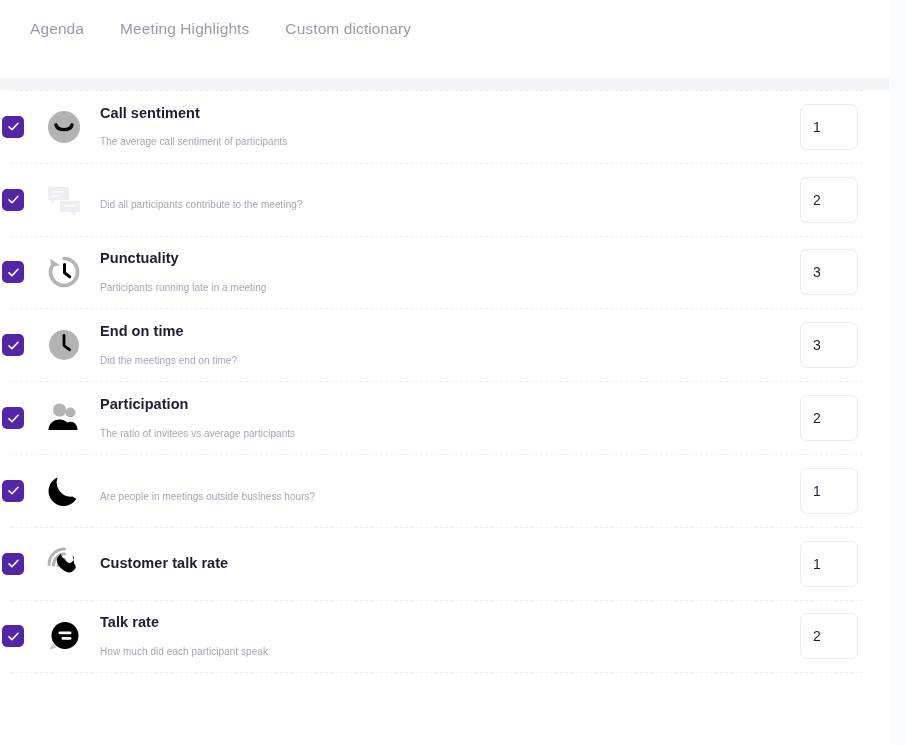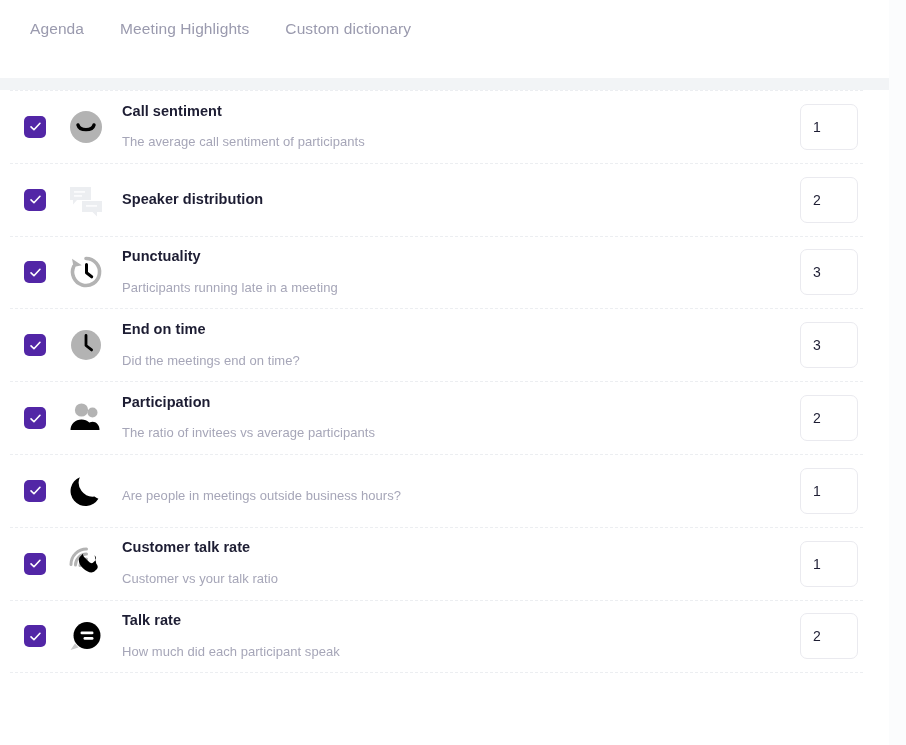--- a/index.html
+++ b/index.html
@@ -105,21 +105,21 @@
   .sep {
     height: 0;
     border-top: 1px dashed #eceef1;
     margin: 0 26px 0 10px;
   }
 
   .row {
     display: flex;
     align-items: center;
     height: 71.8px;
-    padding-left: 24px;
+    padding-left: 2px;
     position: relative;
   }
 
   
   .checkbox {
     width: 22px;
     height: 22px;
     min-width: 22px;
     border-radius: 5px;
     background: #5226a6;
@@ -146,21 +146,21 @@
   
   .kpi-text { flex: 1; min-width: 0; }
   .kpi-title {
     font-size: 14.5px;
     font-weight: 700;
     color: #1d1d33;
     line-height: 1.35;
     letter-spacing: 0.05px;
   }
   .kpi-desc {
-    font-size: 13px;
+    font-size: 10px;
     color: #a6a6b8;
     line-height: 1.45;
     margin-top: 12px;
     letter-spacing: 0.05px;
   }
 
   
   .weight-cell {
     width: 120px;
     display: flex;
@@ -243,21 +243,21 @@
       <div class="kpi-icon">
         <svg width="40" height="40" viewBox="0 0 40 40">
           <path d="M4 7h21v13H11l-4 4.5V20H4z" fill="#eceef1"></path>
           <rect x="8" y="11" width="11" height="1.8" fill="#fafbfc"></rect>
           <rect x="8" y="15" width="8" height="1.8" fill="#fafbfc"></rect>
           <path d="M16 21h20v11H31v4.5L26.5 32H16z" fill="#eceef1"></path>
           <rect x="20" y="25" width="11" height="1.8" fill="#fafbfc"></rect>
         </svg>
       </div>
       <div class="kpi-text">
-        <div class="kpi-title">Speaker distribution</div>
+        <div class="kpi-desc">Did all participants contribute to the meeting?</div>
       </div>
       <div class="weight-cell">
         <input class="weight-input" type="text" value="2" style="">
       </div>
     </div>
     <div class="sep"></div>
 
     <div class="row">
       <div class="checkbox">
         <svg width="13" height="13" viewBox="0 0 16 16">
@@ -356,21 +356,20 @@
       <div class="kpi-icon">
         <svg width="40" height="40" viewBox="0 0 40 40">
           <path d="M5 20.5A15.5 15.5 0 0 1 20.5 5" fill="none" stroke="#b3b3b3" stroke-width="3" stroke-linecap="round"></path>
           <path d="M9.5 21A11 11 0 0 1 20.5 10" fill="none" stroke="#b3b3b3" stroke-width="3" stroke-linecap="round"></path>
           <path d="M14 21.5A6.5 6.5 0 0 1 20.5 15" fill="none" stroke="#b3b3b3" stroke-width="3" stroke-linecap="round"></path>
           <path d="M30.6 13.2c1.6 1.6 1.9 4 .7 5.2l-2.4 2.4c-.9.9-2.6.4-4.2-1.2l-4.1-4.1c-1.6-1.6-2.1-3.3-1.2-4.2l-3.4 3.4c-2.3 2.3-1.1 7.5 3 11.6s9.3 5.3 11.6 3l2.4-2.4c1.2-1.2.9-3.6-.7-5.2" fill="#000" transform="translate(-2,-2) rotate(0 20 20)"></path>
         </svg>
       </div>
       <div class="kpi-text">
         <div class="kpi-title">Customer talk rate</div>
-        <div class="kpi-desc">Customer vs your talk ratio</div>
       </div>
       <div class="weight-cell">
         <input class="weight-input" type="text" value="1" style="">
       </div>
     </div>
     <div class="sep"></div>
 
     <div class="row">
       <div class="checkbox">
         <svg width="13" height="13" viewBox="0 0 16 16">

